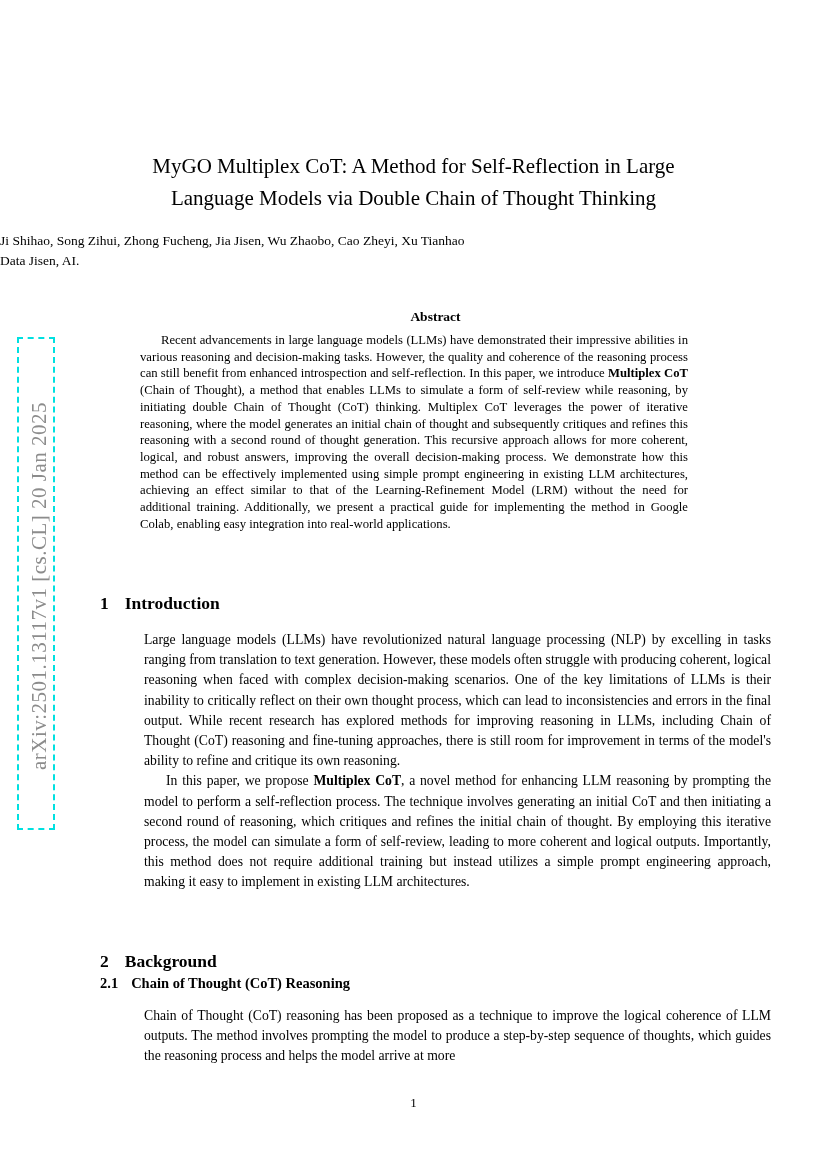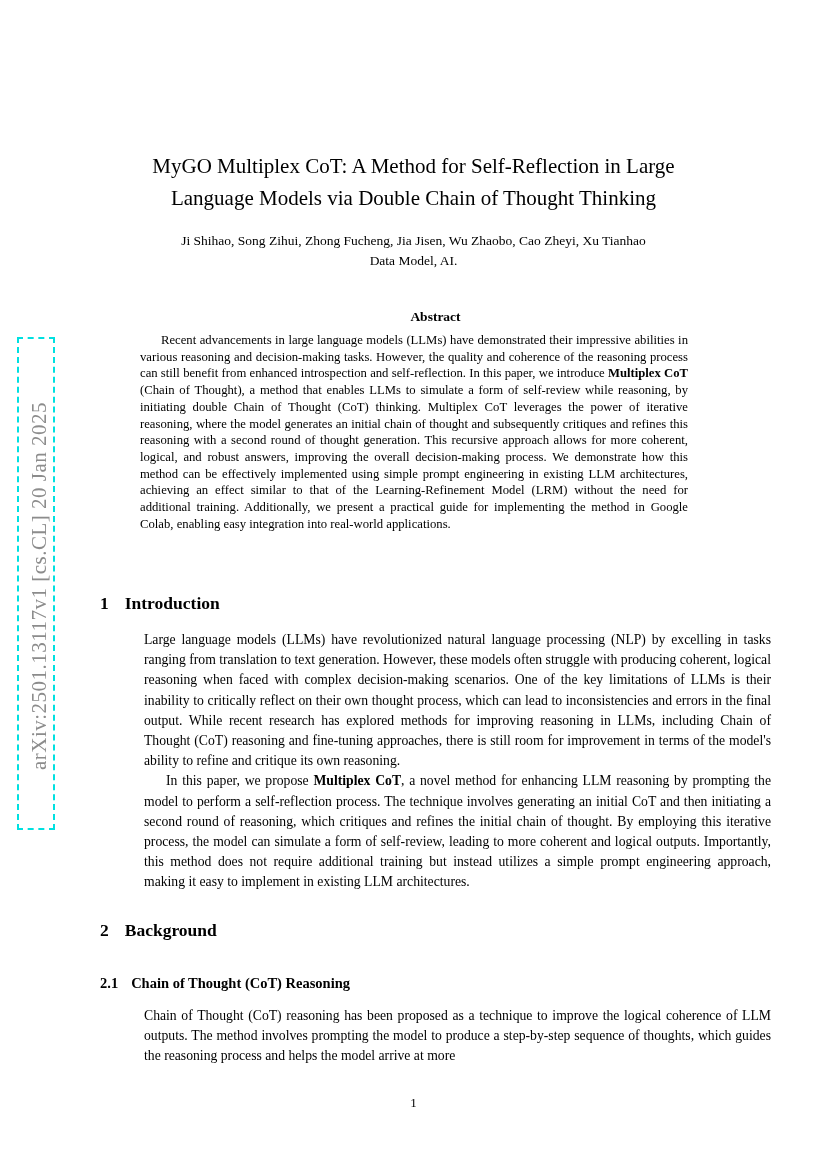--- a/index.html
+++ b/index.html
@@ -61,21 +61,21 @@
     text-align: center;
   }
   .title .tline { display: block; }
 
   
   .authors-block {
     position: absolute;
     left: 0;
     top: 231px;
     width: 827px;
-    text-align: center;
+    text-align: left;
     font-size: 13.5px;
     line-height: 19.5px;
   }
   .authors-block span { display: block; }
 
   
   .abstract-heading {
     position: absolute;
     left: 0;
     top: 309px;
@@ -101,21 +101,21 @@
   }
 
   
   .main-col {
     position: absolute;
     left: 100px;
     width: 627px;
   }
   #section-1 { top: 592px; }
   #intro-paras { top: 630px; }
-  #section-2 { top: 919px; }
+  #section-2 { top: 950px; }
   #subsection-2-1 { top: 974px; }
   #background-paras { top: 1006px; }
 
   h2.sec-heading {
     margin: 0;
     font-size: 17.5px;
     font-weight: bold;
     line-height: 22px;
   }
   h2.sec-heading .sec-title { margin-left: 16px; }
@@ -156,21 +156,21 @@
   <div class="watermark-box"></div>
   <div class="watermark">arXiv:2501.13117v1  [cs.CL]  20 Jan 2025</div>
 
   <h1 class="title">
     <span class="tline">MyGO Multiplex CoT: A Method for Self-Reflection in Large</span>
     <span class="tline">Language Models via Double Chain of Thought Thinking</span>
   </h1>
 
   <div class="authors-block">
     <span>Ji Shihao, Song Zihui, Zhong Fucheng, Jia Jisen, Wu Zhaobo, Cao Zheyi, Xu Tianhao</span>
-    <span>Data Model, AI.</span>
+    <span>Data Jisen, AI.</span>
   </div>
 
   <h4 class="abstract-heading">Abstract</h4>
 
   <div class="abstract-body">
     <p><span>Recent advancements in large language models (LLMs) have demonstrated their impressive abilities in various reasoning and decision-making tasks. However, the quality and coherence of the reasoning process can still benefit from enhanced introspection and self-reflection. In this paper, we introduce </span><b>Multiplex CoT</b><span> (Chain of Thought), a method that enables LLMs to simulate a form of self-review while reasoning, by initiating double Chain of Thought (CoT) thinking. Multiplex CoT leverages the power of iterative reasoning, where the model generates an initial chain of thought and subsequently critiques and refines this reasoning with a second round of thought generation. This recursive approach allows for more coherent, logical, and robust answers, improving the overall decision-making process. We demonstrate how this method can be effectively implemented using simple prompt engineering in existing LLM architectures, achieving an effect similar to that of the Learning-Refinement Model (LRM) without the need for additional training. Additionally, we present a practical guide for implementing the method in Google Colab, enabling easy integration into real-world applications.</span></p>
   </div>
 
   <h2 class="sec-heading main-col" id="section-1">
     <span class="sec-num">1</span><span class="sec-title">Introduction</span>

